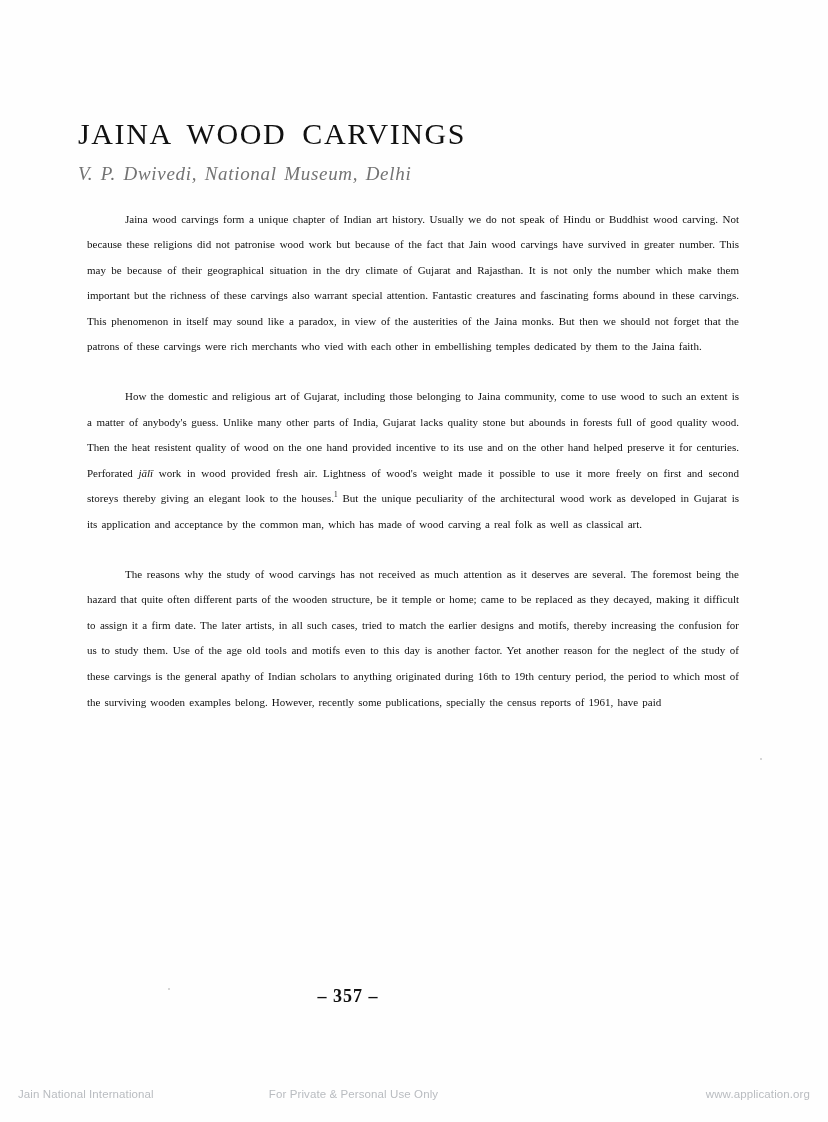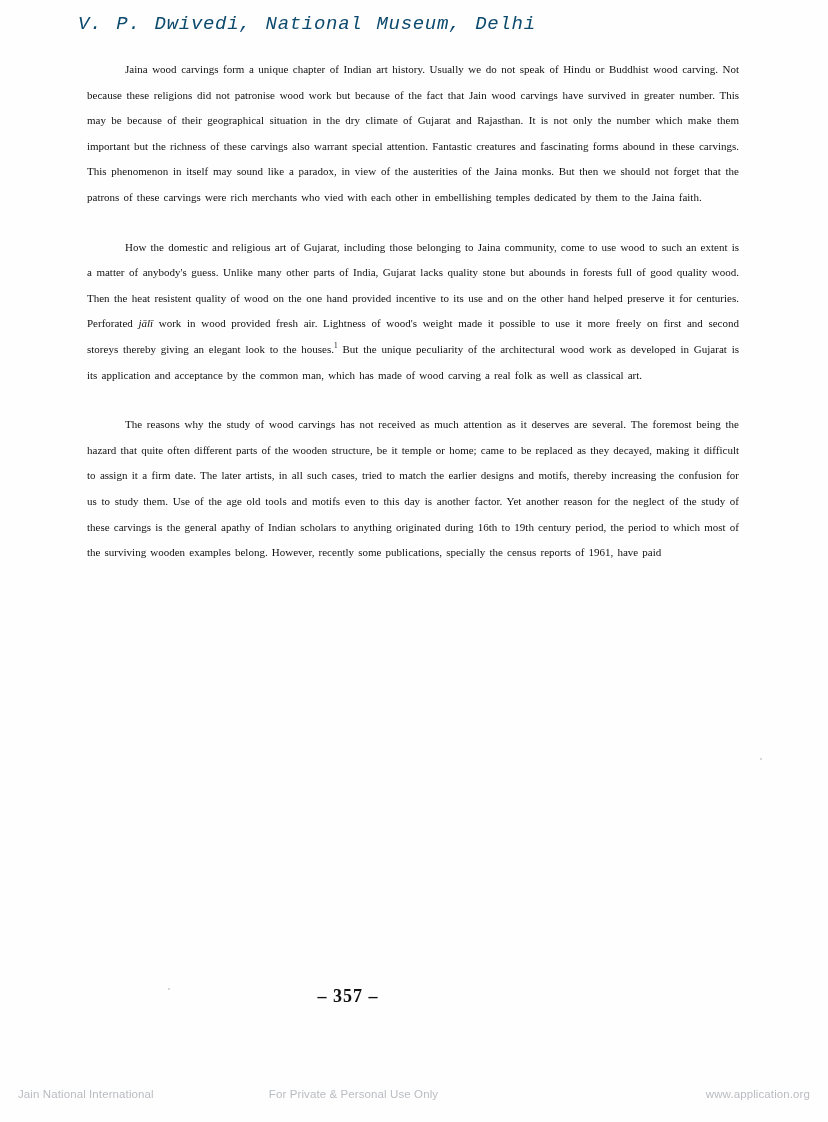--- a/index.html
+++ b/index.html
@@ -33,22 +33,21 @@
     color: #111;
     font-family: "Liberation Serif", "DejaVu Serif", serif;
   }
   .byline {
     margin: 0;
     padding-top: 13px;
     font-size: 19px;
     font-style: italic;
     letter-spacing: 0.7px;
     word-spacing: 2px;
-    color: #0c4a6e;
-    font-family: Liberation Mono, monospace;
+    color: #737373;
   }
   .section-heading {
     margin: 0;
     padding-top: 24px;
     font-size: 16.5px;
     font-weight: bold;
     letter-spacing: 0.3px;
     color: #0a0a0a;
   }
   .para {
@@ -119,20 +118,21 @@
 </head>
 <body>
 
 <div class="page">
 
   <div class="speck" style="left:168px; top:988px;"></div>
   <div class="speck" style="left:760px; top:758px;"></div>
 
   <div class="content">
 
+    <h1 class="title">JAINA WOOD CARVINGS</h1>
 
     <p class="byline">V. P. Dwivedi, National Museum, Delhi</p>
 
 
     <p class="para">Jaina wood carvings form a unique chapter of Indian art history. Usually we do not speak of Hindu or Buddhist wood carving. Not because these religions did not patronise wood work but because of the fact that Jain wood carvings have survived in greater number. This may be because of their geographical situation in the dry climate of Gujarat and Rajasthan. It is not only the number which make them important but the richness of these carvings also warrant special attention. Fantastic creatures and fascinating forms abound in these carvings. This phenomenon in itself may sound like a paradox, in view of the austerities of the Jaina monks. But then we should not forget that the patrons of these carvings were rich merchants who vied with each other in embellishing temples dedicated by them to the Jaina faith.</p>
 
     <p class="para tight"><span>How the domestic and religious art of Gujarat, including those belonging to Jaina community, come to use wood to such an extent is a matter of anybody's guess. Unlike many other parts of India, Gujarat lacks quality stone but abounds in forests full of good quality wood. Then the heat resistent quality of wood on the one hand provided incentive to its use and on the other hand helped preserve it for centuries. Perforated </span><i>jālī</i><span> work in wood provided fresh air. Lightness of wood's weight made it possible to use it more freely on first and second storeys thereby giving an elegant look to the houses.</span><sup>1</sup><span> But the unique peculiarity of the architectural wood work as developed in Gujarat is its application and acceptance by the common man, which has made of wood carving a real folk as well as classical art.</span></p>
 
     <p class="para tight">The reasons why the study of wood carvings has not received as much attention as it deserves are several. The foremost being the hazard that quite often different parts of the wooden structure, be it temple or home; came to be replaced as they decayed, making it difficult to assign it a firm date. The later artists, in all such cases, tried to match the earlier designs and motifs, thereby increasing the confusion for us to study them. Use of the age old tools and motifs even to this day is another factor. Yet another reason for the neglect of the study of these carvings is the general apathy of Indian scholars to anything originated during 16th to 19th century period, the period to which most of the surviving wooden examples belong. However, recently some publications, specially the census reports of 1961, have paid</p>
 

